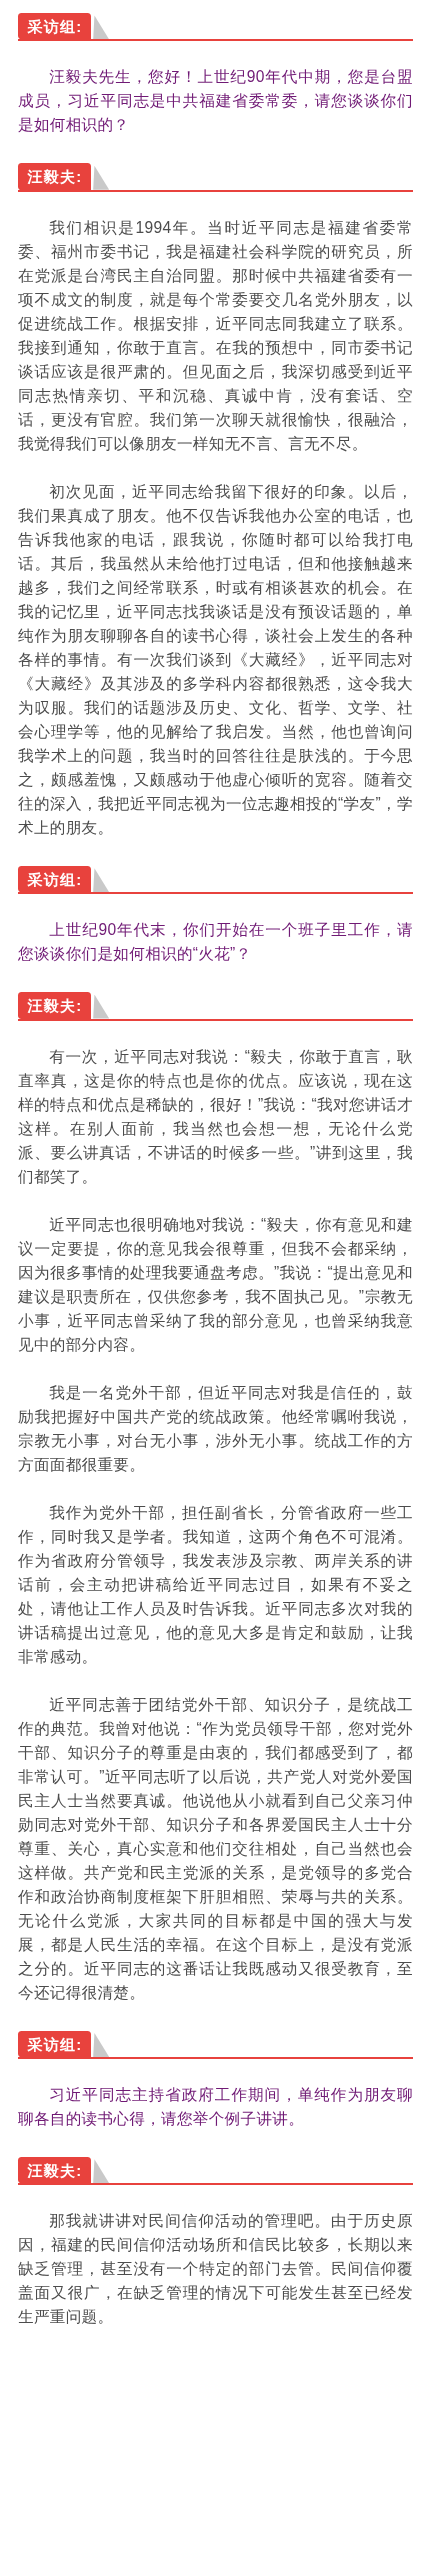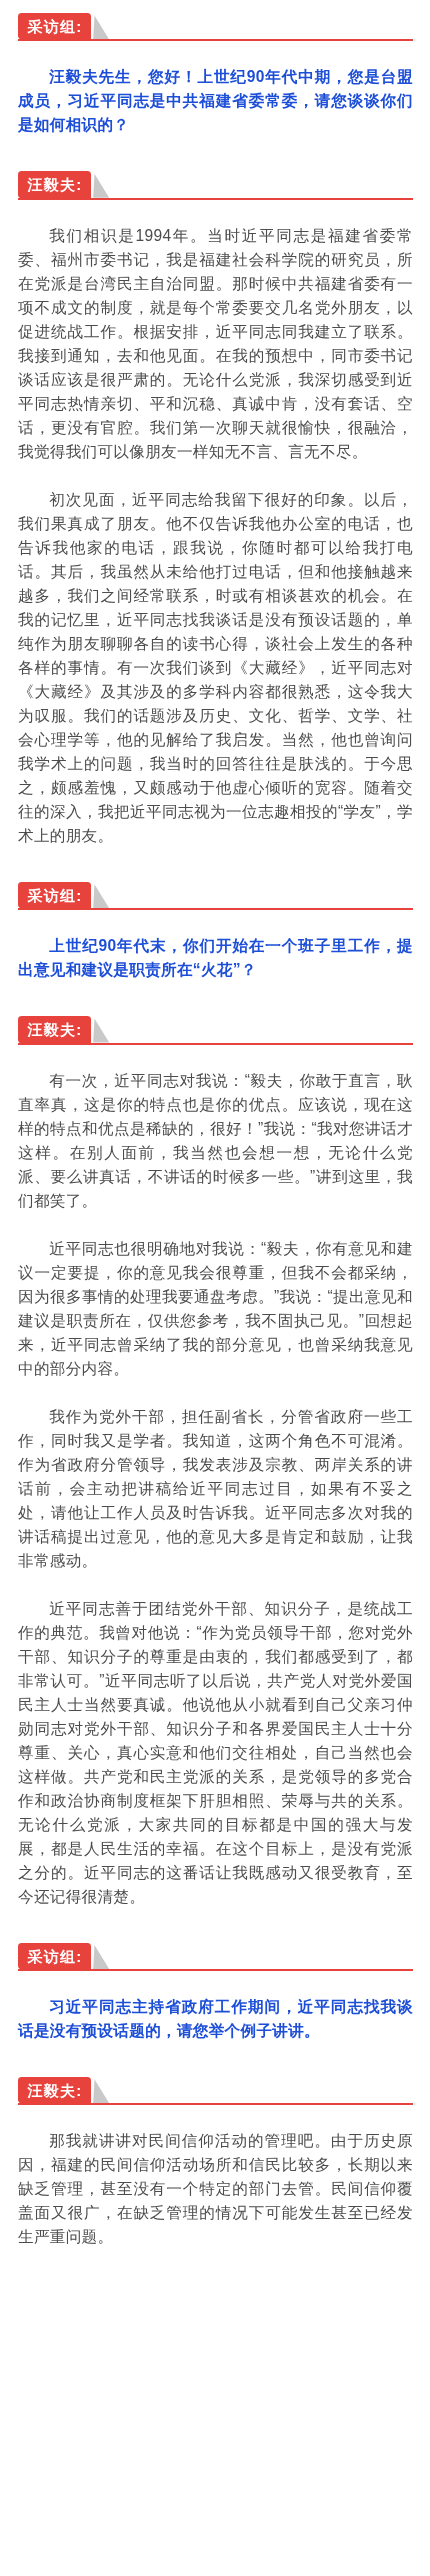--- a/index.html
+++ b/index.html
@@ -10,21 +10,21 @@
   }
   .article {
     padding: 13px 18px 27.5px 18px;
     box-sizing: border-box;
   }
   
   .ribbon {
     display: flex;
     align-items: flex-end;
     border-bottom: 2.4px solid #e8423d;
-    margin-top: 34px;
+    margin-top: 26px;
   }
   .ribbon.first { margin-top: 0; }
   .badge {
     background: #e8423d;
     color: #ffffff;
     font-size: 15px;
     font-weight: 700;
     line-height: 1;
     letter-spacing: 1.2px;
     padding: 6px 8.4px 5.4px 9.6px;
@@ -40,22 +40,22 @@
   }
   p.question, p.answer {
     font-size: 15.6px;
     line-height: 24px;
     text-indent: 2em;
     text-align: justify;
     margin: 24px 0 0 0;
     letter-spacing: 0.3px;
   }
   p.question {
-    color: #1d4ed8;
-    font-weight: 700;
+    color: #701a75;
+    font-weight: 400;
   }
   p.answer {
     color: #4c4c4c;
     font-weight: 400;
   }
 </style>
 </head>
 <body>
 
 <div class="article">
@@ -64,47 +64,48 @@
     <div class="ribbon first">
       <span class="badge">采访组:</span>
       <span class="fold"></span>
     </div>
     <p class="question">汪毅夫先生，您好！上世纪90年代中期，您是台盟成员，习近平同志是中共福建省委常委，请您谈谈你们是如何相识的？</p>
 
     <div class="ribbon">
       <span class="badge">汪毅夫:</span>
       <span class="fold"></span>
     </div>
-    <p class="answer">我们相识是1994年。当时近平同志是福建省委常委、福州市委书记，我是福建社会科学院的研究员，所在党派是台湾民主自治同盟。那时候中共福建省委有一项不成文的制度，就是每个常委要交几名党外朋友，以促进统战工作。根据安排，近平同志同我建立了联系。我接到通知，去和他见面。在我的预想中，同市委书记谈话应该是很严肃的。无论什么党派，我深切感受到近平同志热情亲切、平和沉稳、真诚中肯，没有套话、空话，更没有官腔。我们第一次聊天就很愉快，很融洽，我觉得我们可以像朋友一样知无不言、言无不尽。</p>
+    <p class="answer">我们相识是1994年。当时近平同志是福建省委常委、福州市委书记，我是福建社会科学院的研究员，所在党派是台湾民主自治同盟。那时候中共福建省委有一项不成文的制度，就是每个常委要交几名党外朋友，以促进统战工作。根据安排，近平同志同我建立了联系。我接到通知，你敢于直言。在我的预想中，同市委书记谈话应该是很严肃的。但见面之后，我深切感受到近平同志热情亲切、平和沉稳、真诚中肯，没有套话、空话，更没有官腔。我们第一次聊天就很愉快，很融洽，我觉得我们可以像朋友一样知无不言、言无不尽。</p>
     <p class="answer">初次见面，近平同志给我留下很好的印象。以后，我们果真成了朋友。他不仅告诉我他办公室的电话，也告诉我他家的电话，跟我说，你随时都可以给我打电话。其后，我虽然从未给他打过电话，但和他接触越来越多，我们之间经常联系，时或有相谈甚欢的机会。在我的记忆里，近平同志找我谈话是没有预设话题的，单纯作为朋友聊聊各自的读书心得，谈社会上发生的各种各样的事情。有一次我们谈到《大藏经》，近平同志对《大藏经》及其涉及的多学科内容都很熟悉，这令我大为叹服。我们的话题涉及历史、文化、哲学、文学、社会心理学等，他的见解给了我启发。当然，他也曾询问我学术上的问题，我当时的回答往往是肤浅的。于今思之，颇感羞愧，又颇感动于他虚心倾听的宽容。随着交往的深入，我把近平同志视为一位志趣相投的“学友”，学术上的朋友。</p>
   </section>
 
   <section>
     <div class="ribbon">
       <span class="badge">采访组:</span>
       <span class="fold"></span>
     </div>
-    <p class="question">上世纪90年代末，你们开始在一个班子里工作，提出意见和建议是职责所在“火花”？</p>
+    <p class="question">上世纪90年代末，你们开始在一个班子里工作，请您谈谈你们是如何相识的“火花”？</p>
 
     <div class="ribbon">
       <span class="badge">汪毅夫:</span>
       <span class="fold"></span>
     </div>
     <p class="answer">有一次，近平同志对我说：“毅夫，你敢于直言，耿直率真，这是你的特点也是你的优点。应该说，现在这样的特点和优点是稀缺的，很好！”我说：“我对您讲话才这样。在别人面前，我当然也会想一想，无论什么党派、要么讲真话，不讲话的时候多一些。”讲到这里，我们都笑了。</p>
-    <p class="answer">近平同志也很明确地对我说：“毅夫，你有意见和建议一定要提，你的意见我会很尊重，但我不会都采纳，因为很多事情的处理我要通盘考虑。”我说：“提出意见和建议是职责所在，仅供您参考，我不固执己见。”回想起来，近平同志曾采纳了我的部分意见，也曾采纳我意见中的部分内容。</p>
+    <p class="answer">近平同志也很明确地对我说：“毅夫，你有意见和建议一定要提，你的意见我会很尊重，但我不会都采纳，因为很多事情的处理我要通盘考虑。”我说：“提出意见和建议是职责所在，仅供您参考，我不固执己见。”宗教无小事，近平同志曾采纳了我的部分意见，也曾采纳我意见中的部分内容。</p>
+    <p class="answer">我是一名党外干部，但近平同志对我是信任的，鼓励我把握好中国共产党的统战政策。他经常嘱咐我说，宗教无小事，对台无小事，涉外无小事。统战工作的方方面面都很重要。</p>
     <p class="answer">我作为党外干部，担任副省长，分管省政府一些工作，同时我又是学者。我知道，这两个角色不可混淆。作为省政府分管领导，我发表涉及宗教、两岸关系的讲话前，会主动把讲稿给近平同志过目，如果有不妥之处，请他让工作人员及时告诉我。近平同志多次对我的讲话稿提出过意见，他的意见大多是肯定和鼓励，让我非常感动。</p>
     <p class="answer">近平同志善于团结党外干部、知识分子，是统战工作的典范。我曾对他说：“作为党员领导干部，您对党外干部、知识分子的尊重是由衷的，我们都感受到了，都非常认可。”近平同志听了以后说，共产党人对党外爱国民主人士当然要真诚。他说他从小就看到自己父亲习仲勋同志对党外干部、知识分子和各界爱国民主人士十分尊重、关心，真心实意和他们交往相处，自己当然也会这样做。共产党和民主党派的关系，是党领导的多党合作和政治协商制度框架下肝胆相照、荣辱与共的关系。无论什么党派，大家共同的目标都是中国的强大与发展，都是人民生活的幸福。在这个目标上，是没有党派之分的。近平同志的这番话让我既感动又很受教育，至今还记得很清楚。</p>
   </section>
 
   <section>
     <div class="ribbon">
       <span class="badge">采访组:</span>
       <span class="fold"></span>
     </div>
-    <p class="question">习近平同志主持省政府工作期间，近平同志找我谈话是没有预设话题的，请您举个例子讲讲。</p>
+    <p class="question">习近平同志主持省政府工作期间，单纯作为朋友聊聊各自的读书心得，请您举个例子讲讲。</p>
 
     <div class="ribbon">
       <span class="badge">汪毅夫:</span>
       <span class="fold"></span>
     </div>
     <p class="answer">那我就讲讲对民间信仰活动的管理吧。由于历史原因，福建的民间信仰活动场所和信民比较多，长期以来缺乏管理，甚至没有一个特定的部门去管。民间信仰覆盖面又很广，在缺乏管理的情况下可能发生甚至已经发生严重问题。</p>
 
   </section>
 
 </div>

